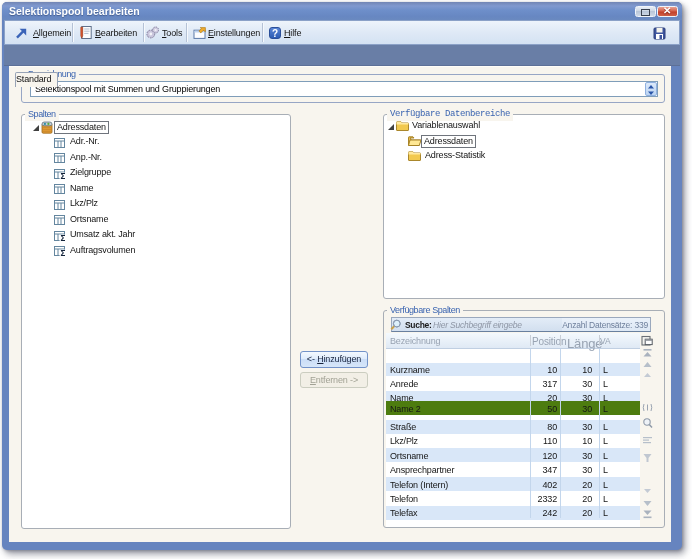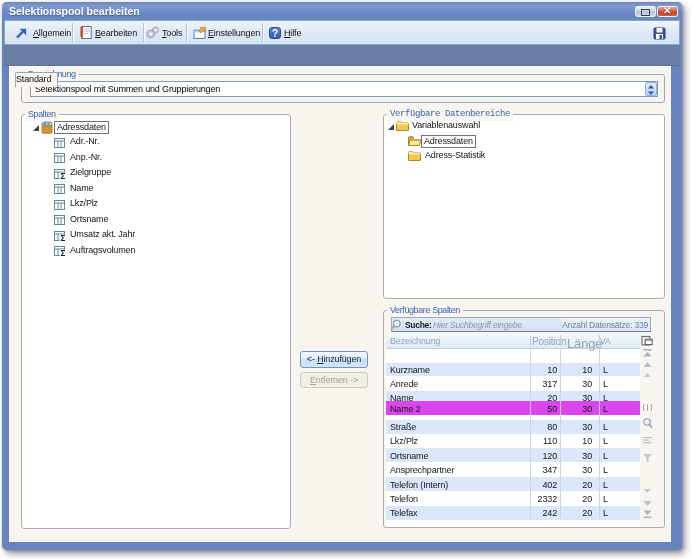--- a/index.html
+++ b/index.html
@@ -268,21 +268,21 @@
       <span class="cpos">317</span>
       <span class="clen">30</span>
       <span class="cva">L</span>
   </div>
   <div class="row" style="top:390.69999999999993px;background:#d9e7f8;color:#161616;">
     <span class="cname">Name</span>
       <span class="cpos">20</span>
       <span class="clen">30</span>
       <span class="cva">L</span>
   </div>
-  <div class="row" style="top:401px;background:#d946ef;color:#161616;">
+  <div class="row" style="top:401px;background:#4d7c0f;color:#161616;">
     <span class="cname">Name 2</span>
       <span class="cpos">50</span>
       <span class="clen">30</span>
       <span class="cva">L</span>
   </div>
   <div class="row" style="top:419.4999999999999px;background:#d9e7f8;color:#161616;">
     <span class="cname">Straße</span>
       <span class="cpos">80</span>
       <span class="clen">30</span>
       <span class="cva">L</span>

